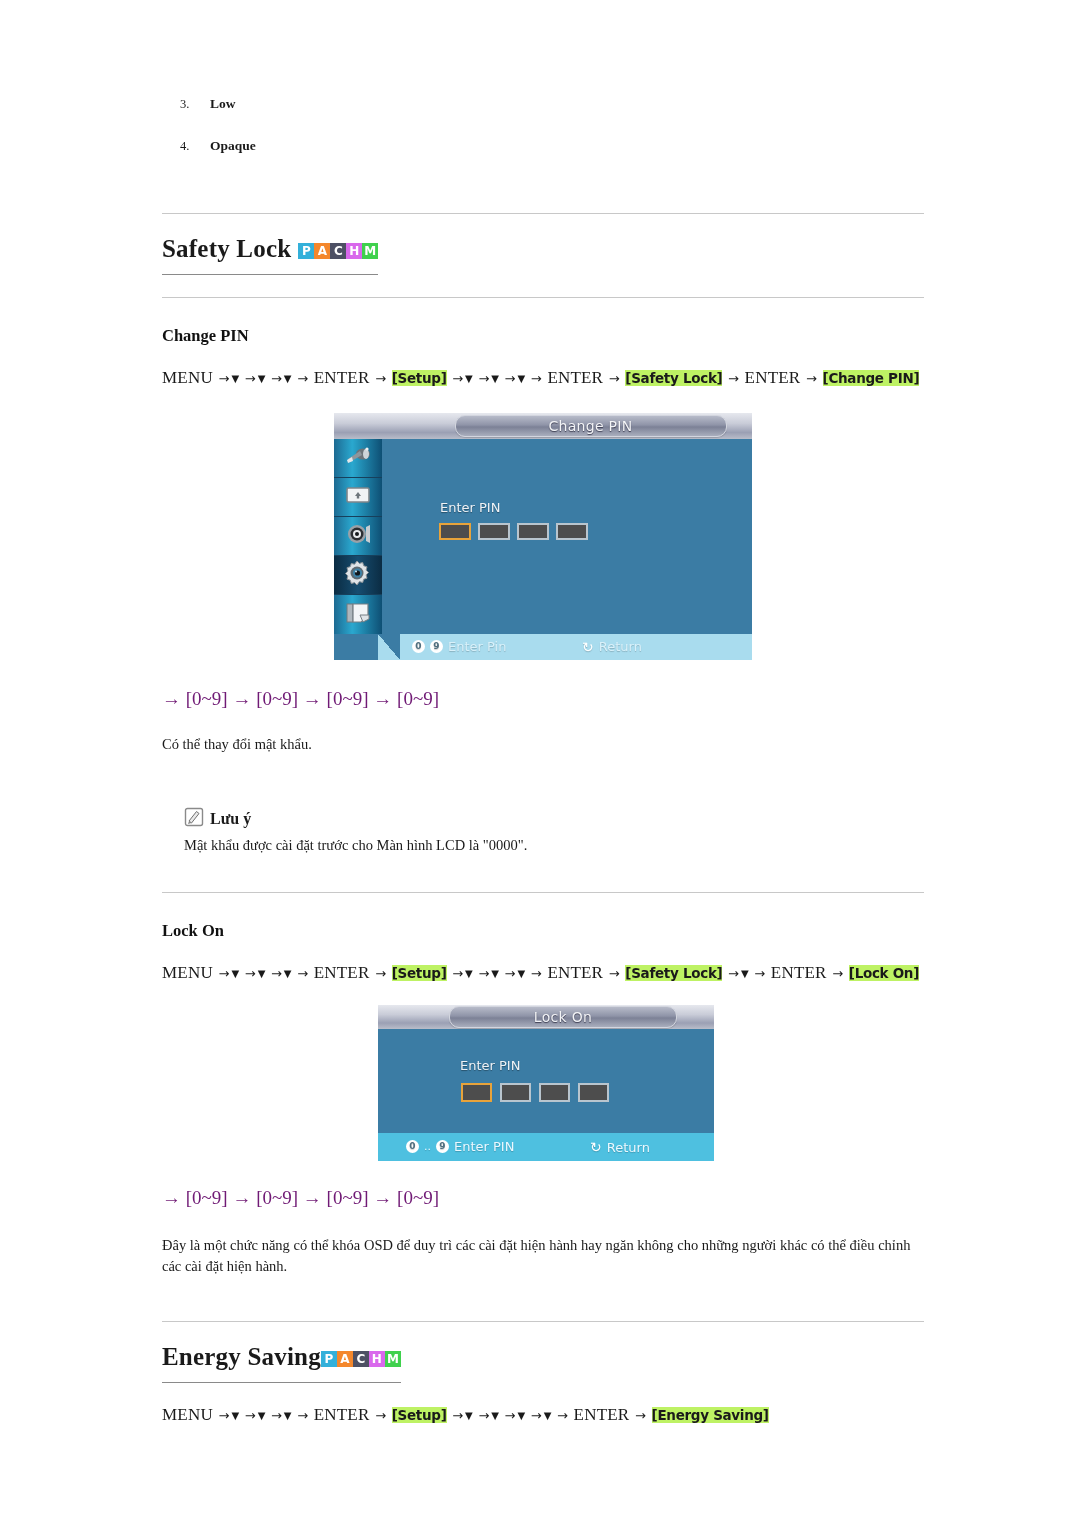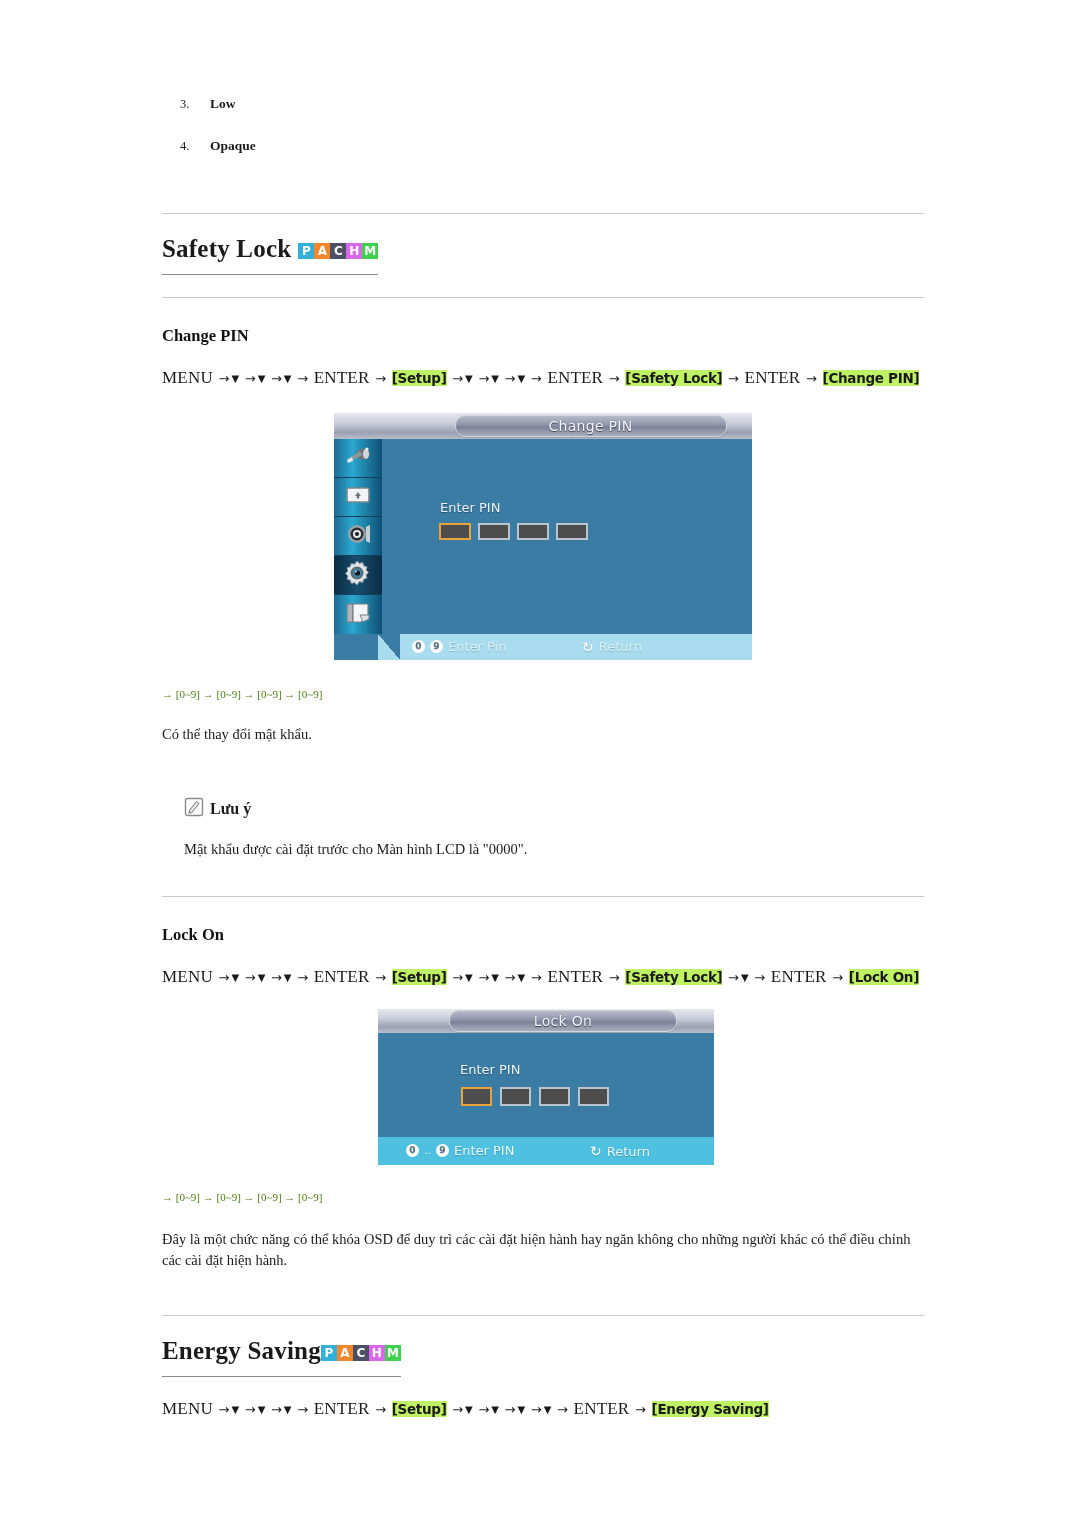--- a/index.html
+++ b/index.html
@@ -123,30 +123,30 @@
   
   .para {
     font-family: "Liberation Serif", serif;
     font-size: 14.5px;
     line-height: 1.45;
     color: #1a1a1a;
     margin: 0;
   }
   .range-line {
     font-family: "Liberation Serif", serif;
-    font-size: 11px;
-    color: #4d7c0f;
+    font-size: 19px;
+    color: #701a75;
   }
 
   
   .note-head {
     display: flex;
     align-items: center;
     gap: 6px;
-    margin: 0 0 20px 22px;
+    margin: 0 0 6px 22px;
   }
   .note-title {
     font-family: "Liberation Serif", serif;
     font-weight: bold;
     font-size: 16px;
   }
   .note-body {
     margin-left: 22px;
     font-family: "Liberation Serif", serif;
     font-size: 14.5px;

